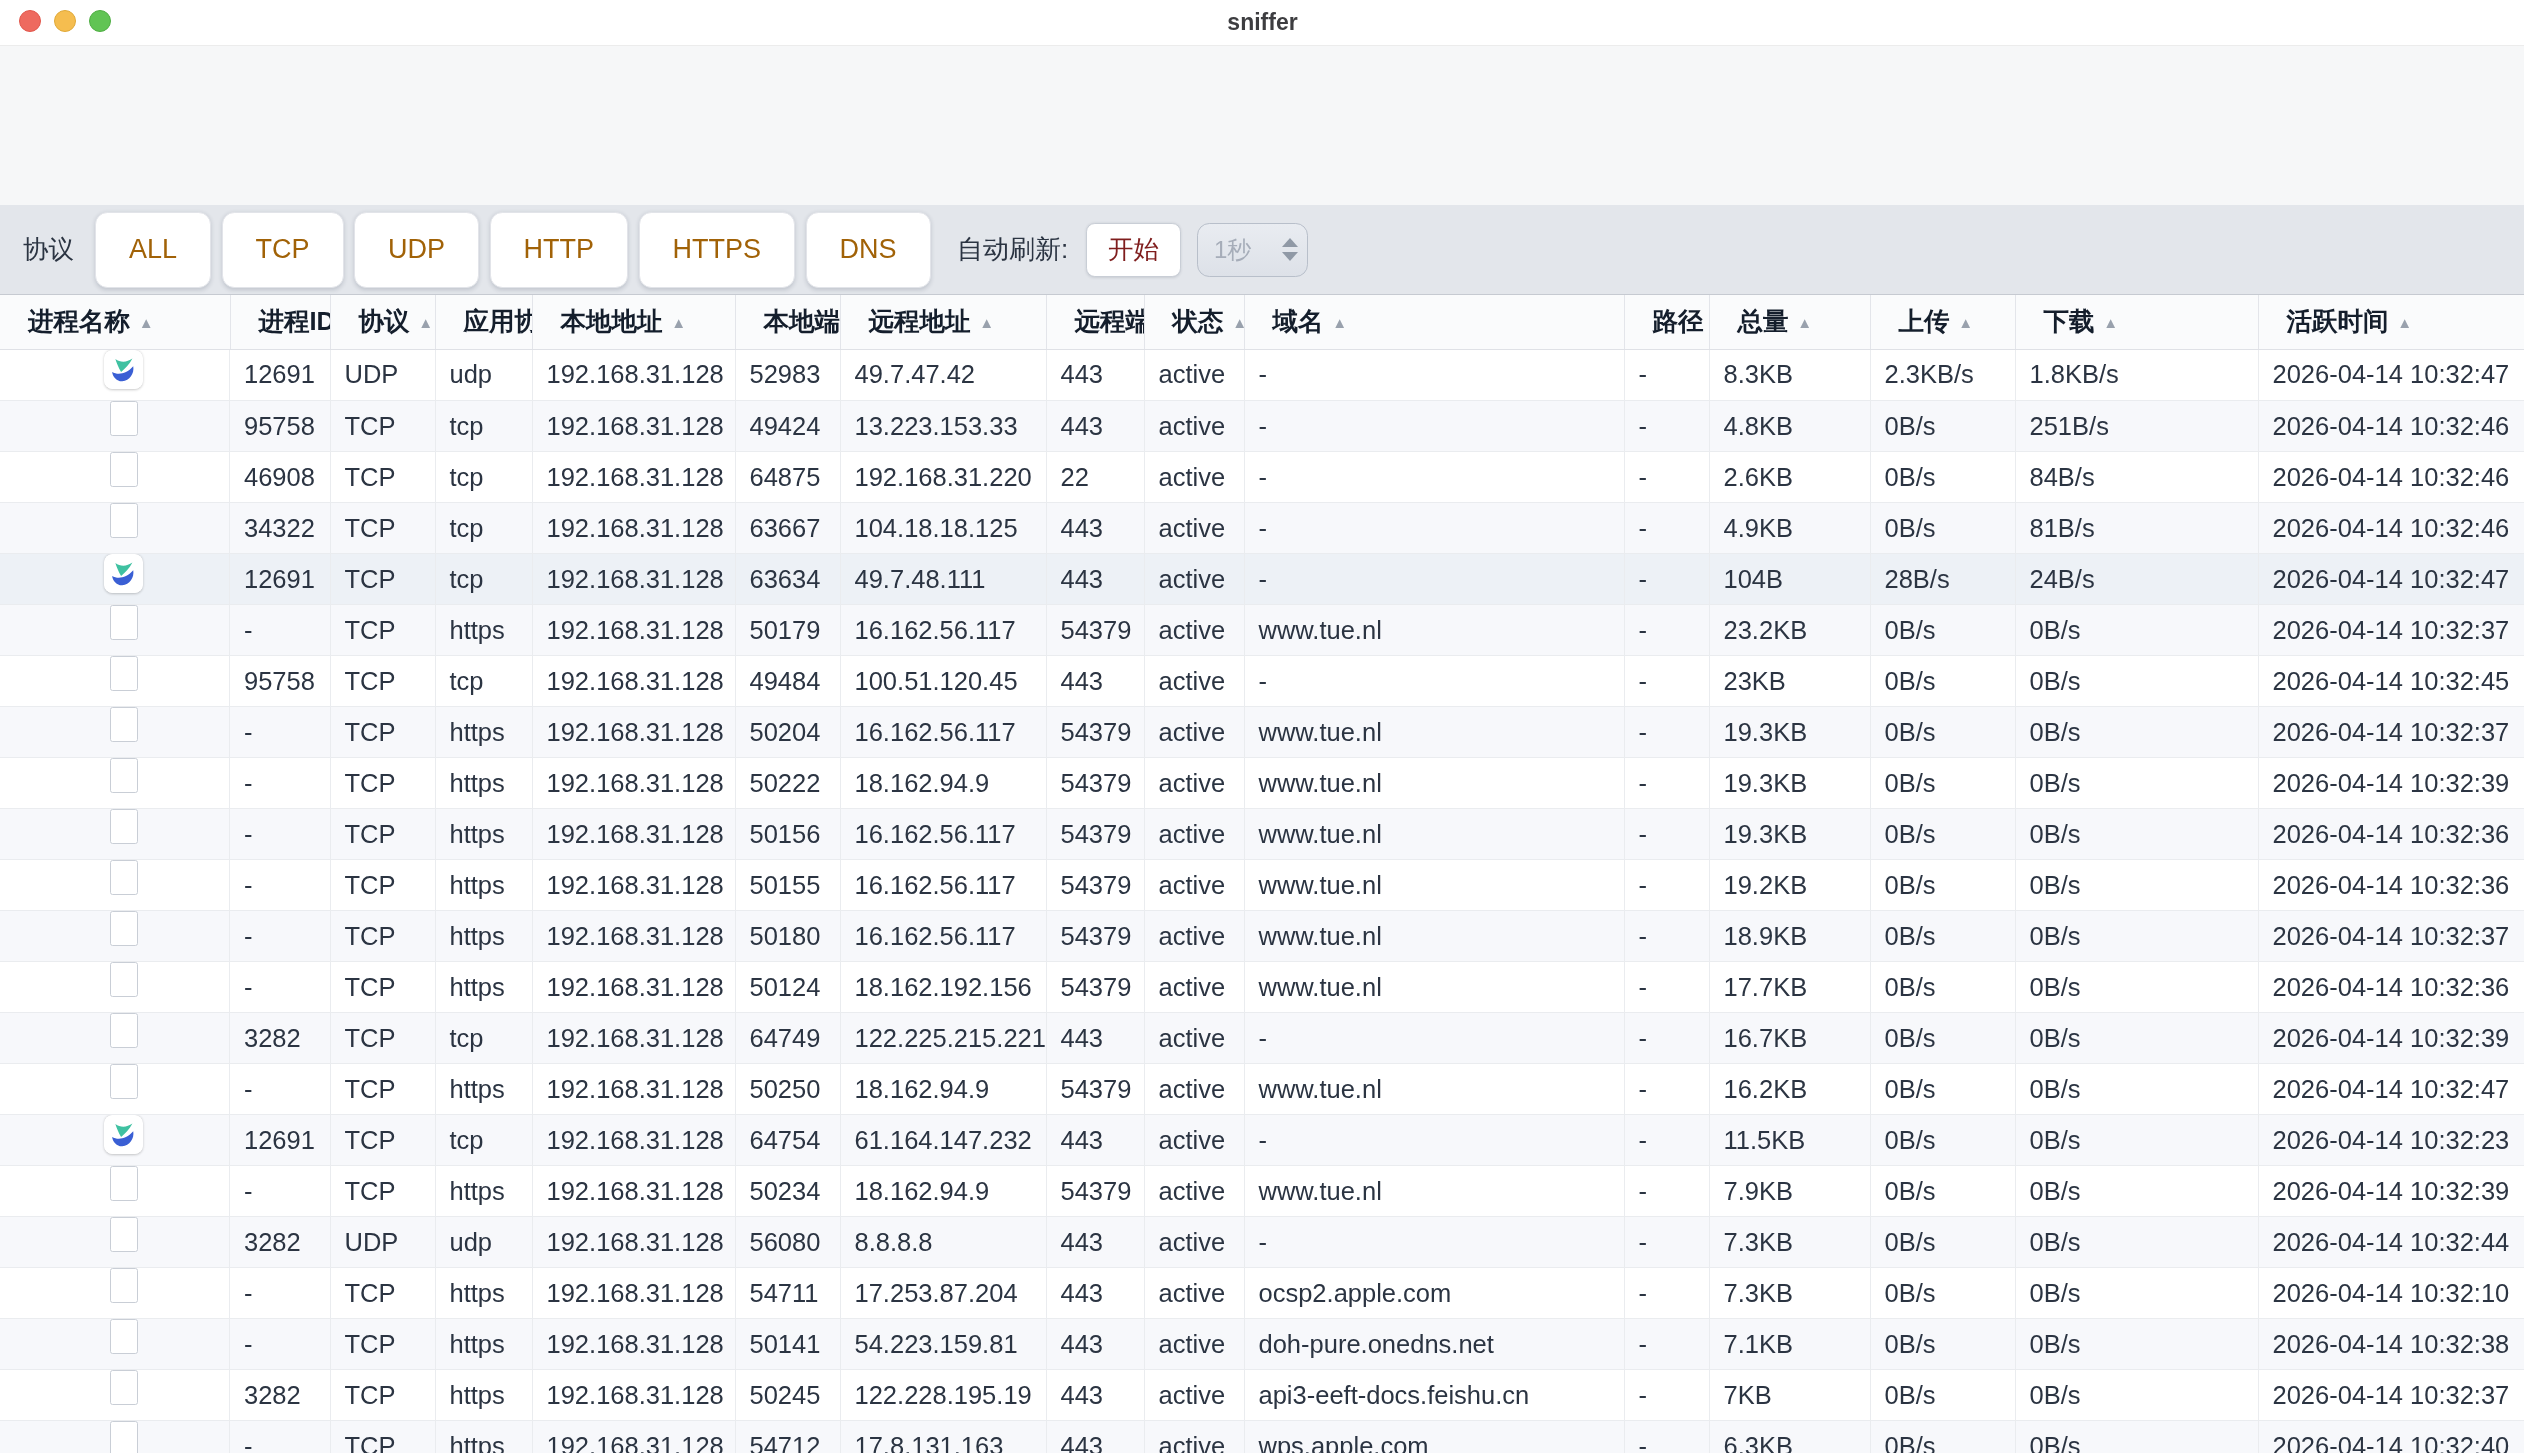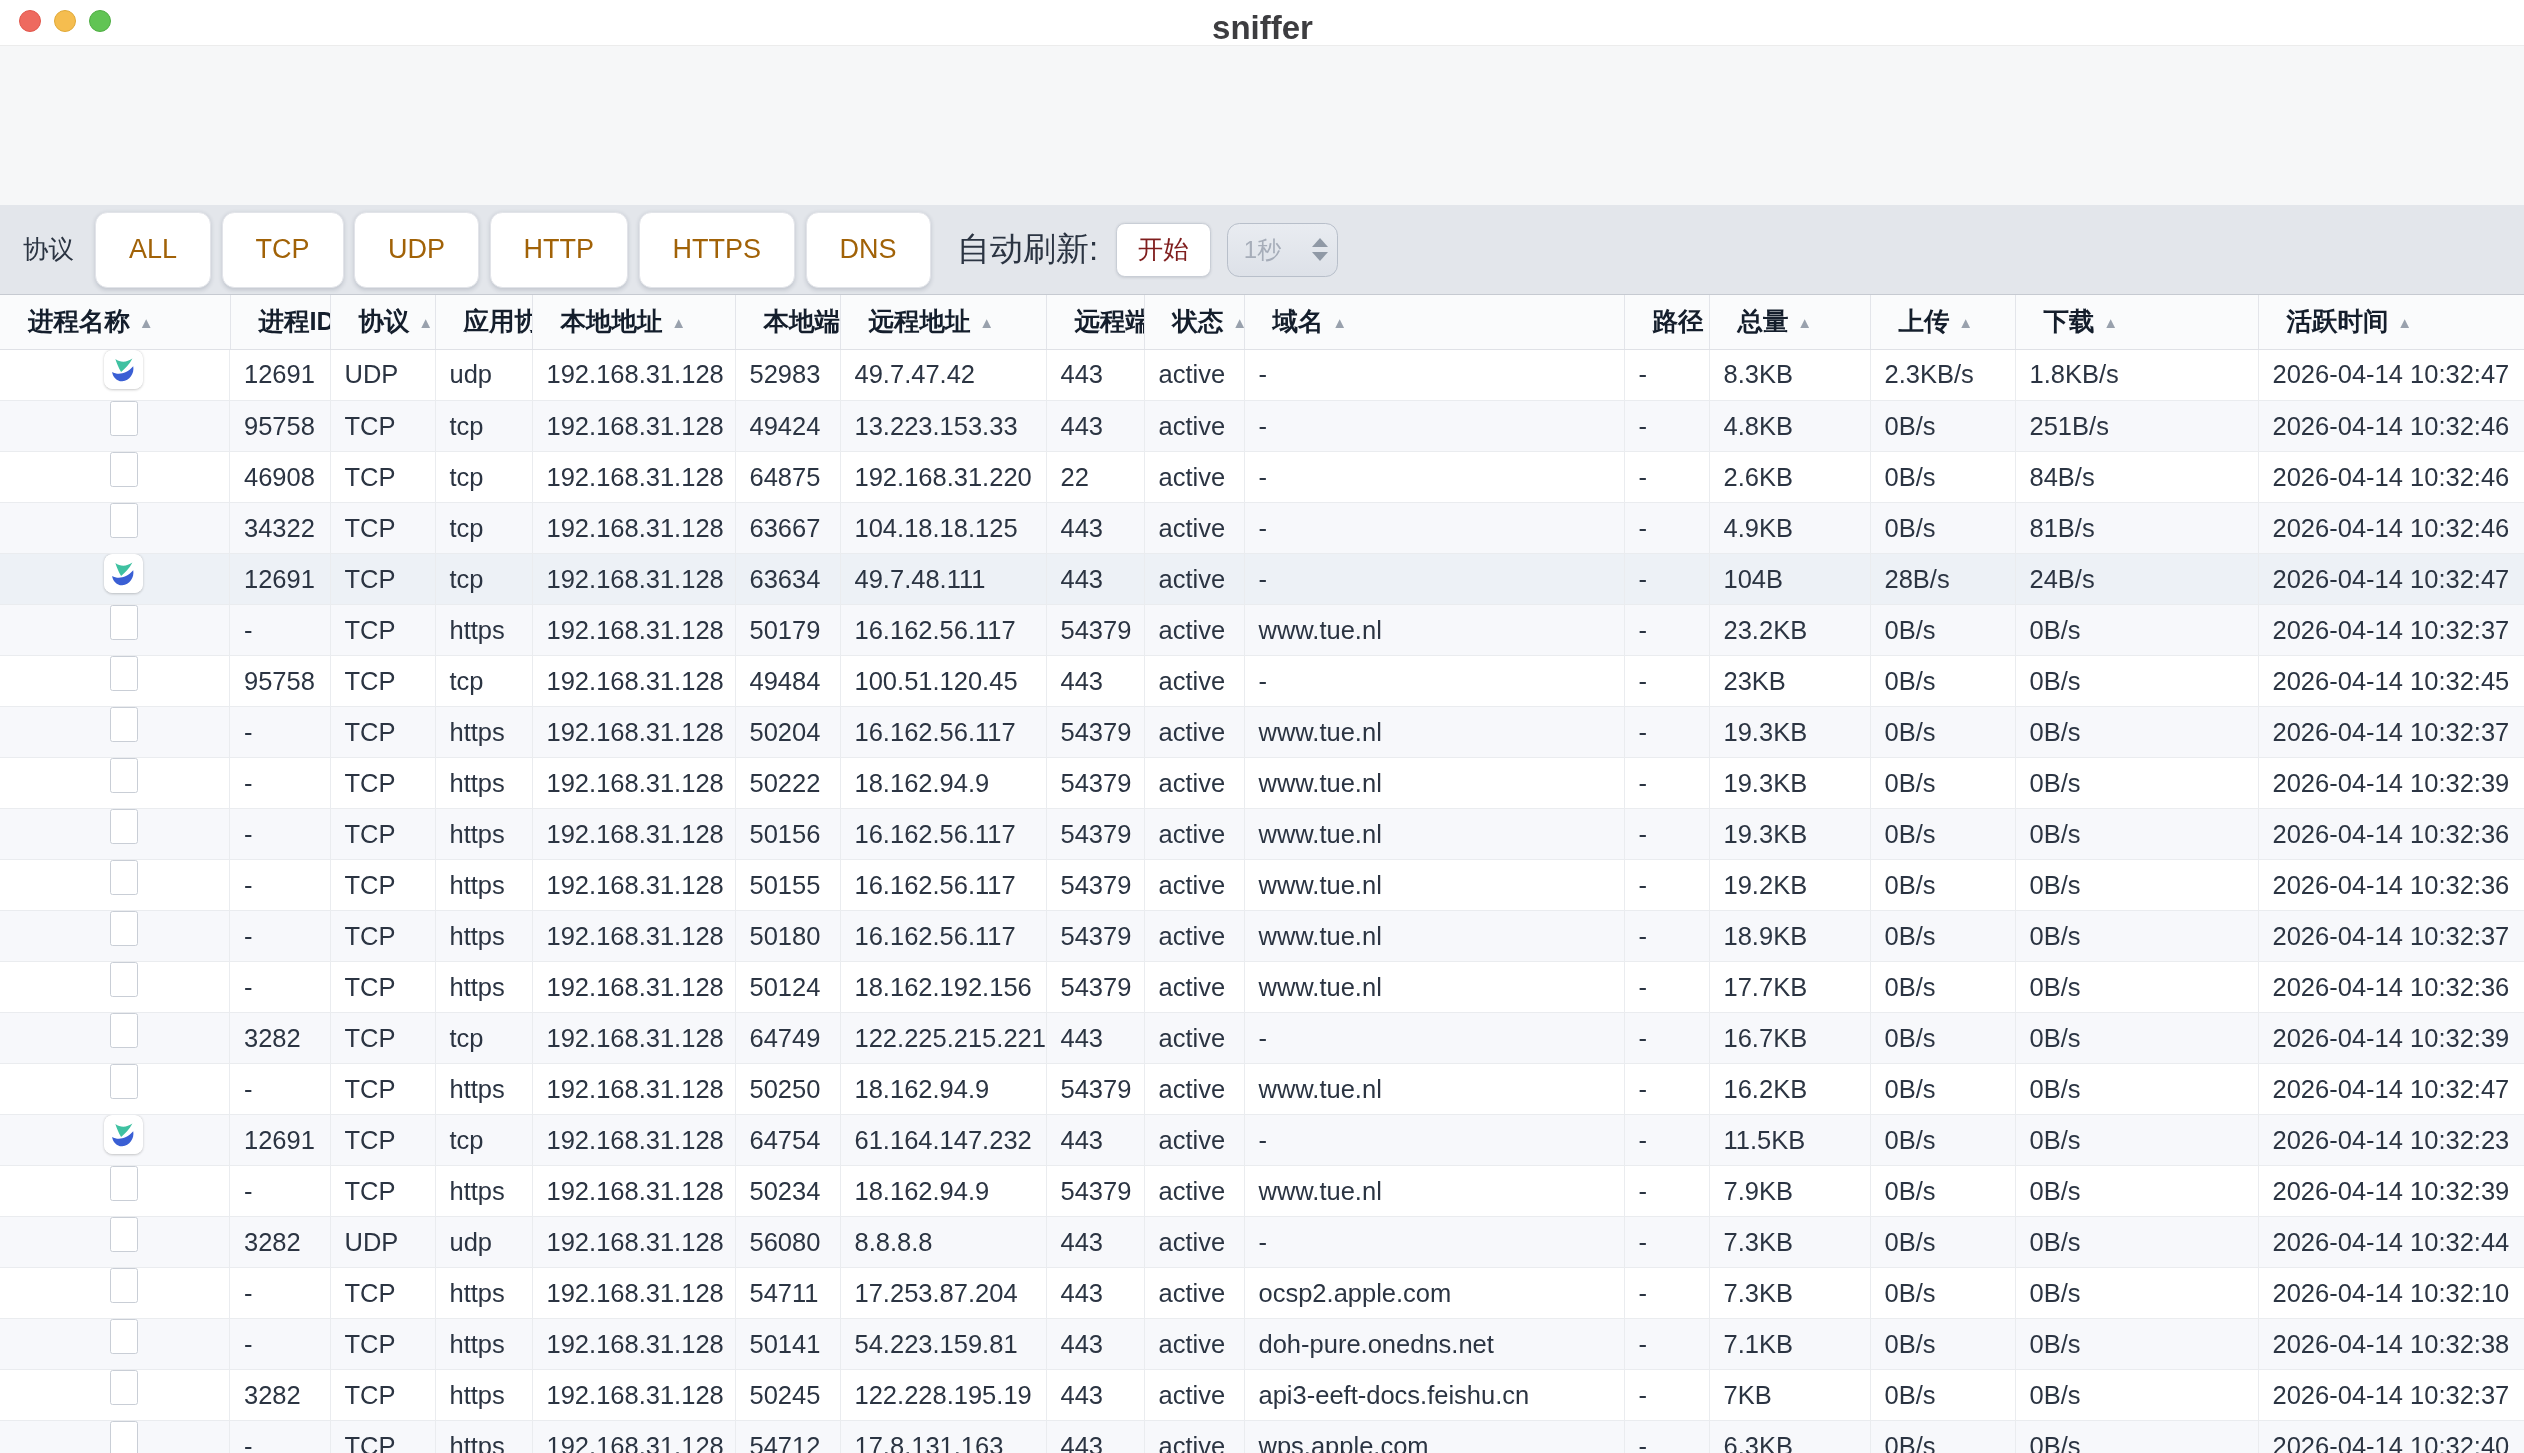--- a/index.html
+++ b/index.html
@@ -7,34 +7,34 @@
     font-family:"Liberation Sans","DejaVu Sans",sans-serif; }
 
   
   .titlebar { position:relative; height:46px; background:#ffffff; border-bottom:0.9px solid #ececec; }
   .traffic { position:absolute; top:9.7px; left:19.3px; display:flex; gap:13px; }
   .light { width:22px; height:22px; border-radius:50%; }
   .light.red    { background:#ee6a5f; border:0.9px solid #e2574c; }
   .light.yellow { background:#f5bd4f; border:0.9px solid #e0a938; }
   .light.green  { background:#61c454; border:0.9px solid #4fae43; }
   .win-title { position:absolute; left:0; right:0; top:8.8px; text-align:center;
-    font-size:33px; font-weight:bold; color:#3d3d40; }
+    font-size:23px; font-weight:bold; color:#3d3d40; }
 
   
   .gap { height:159px; background:#f6f7f8; }
 
   
   .toolbar { height:90px; background:#e3e6eb; border-bottom:1.8px solid #c6cad1;
     display:flex; align-items:center; padding:0 23px; }
   .tb-label { font-size:25.5px; color:#2b3442; margin-right:21px; white-space:nowrap; }
   .filter-btn { background:#ffffff; border:0.9px solid #e2e4e9; border-radius:12.3px;
     height:76px; padding:0 33px; margin-right:10.5px; font-size:27px; color:#a16207;
     box-shadow:0 1.8px 4.4px rgba(40,50,70,.18); cursor:pointer; white-space:nowrap;
     font-family:inherit; }
-  .refresh-label { font-size:33px; color:#2b3442; margin:0 17.6px 0 16px; white-space:nowrap; }
+  .refresh-label { font-size:26px; color:#2b3442; margin:0 17.6px 0 16px; white-space:nowrap; }
   .start-btn { background:#ffffff; border:0.9px solid #c9ced6; border-radius:8.8px;
     height:54px; padding:0 21px; font-size:25.5px; color:#7f1d1d;
     box-shadow:0 0.9px 2.6px rgba(40,50,70,.14); cursor:pointer; font-family:inherit; }
   .interval-select { margin-left:16px; width:111px; height:54px; border-radius:12.3px;
     border:0.9px solid #b8bfca; background:linear-gradient(#e9ecf1,#dde1e8);
     display:flex; align-items:center; justify-content:space-between;
     padding:0 9px 0 16px; cursor:default; }
   .interval-select .val { font-size:24px; color:#a6adb9; }
   .updown { display:flex; flex-direction:column; gap:5.3px; }
   .updown .tri-up   { width:0; height:0; border-left:8px solid transparent;

